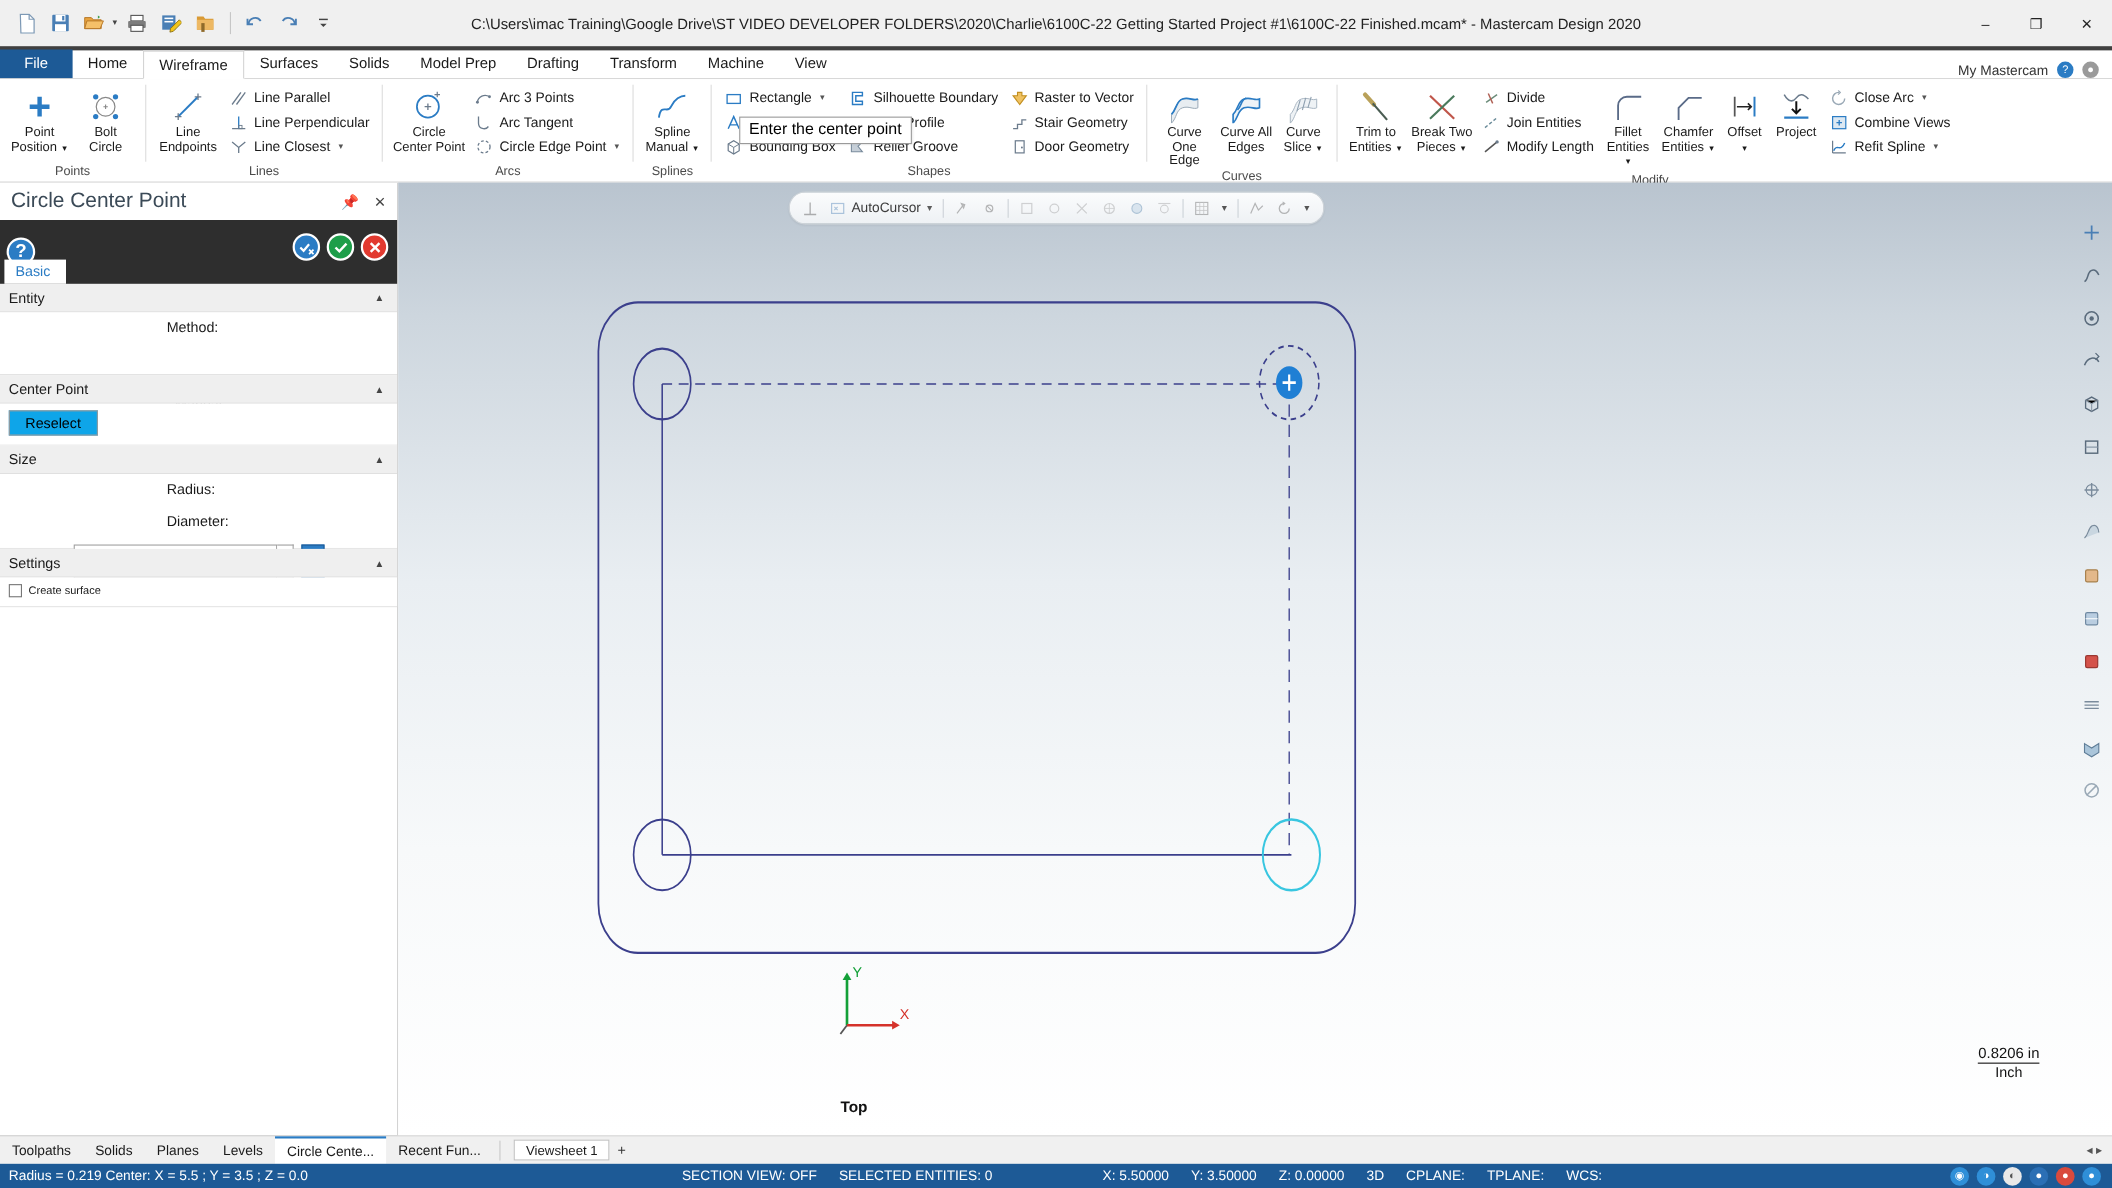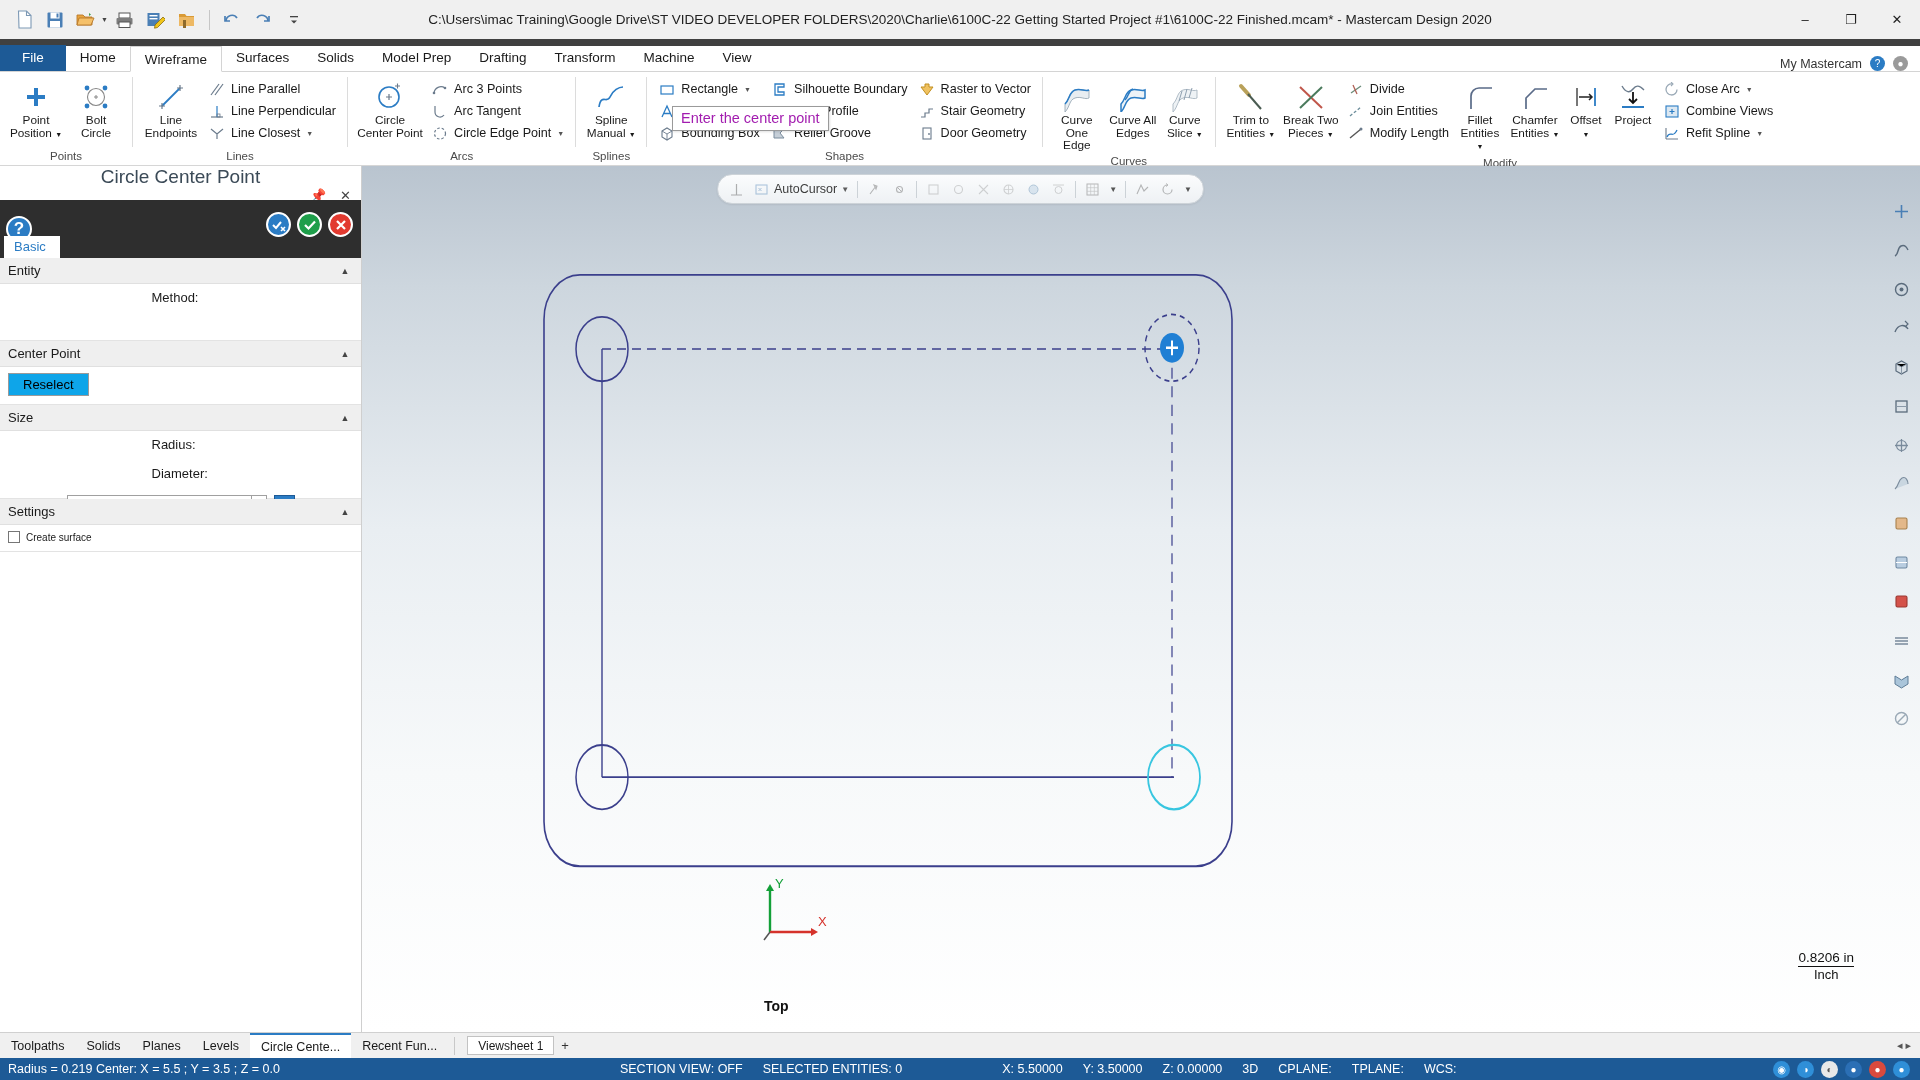--- a/index.html
+++ b/index.html
@@ -6,21 +6,21 @@
   html, body {
     width: 1920px; height: 1080px;
     font-family: "Liberation Sans", sans-serif;
     font-size: 13px; color: #1a1a1a;
     overflow: hidden; background: #fff;
   }
   #app { width: 1920px; height: 1080px; position: relative; display: flex; flex-direction: column; }
 
   
   .titlebar { height: 46px; background: #f0f0f0; display: flex; align-items: center;
-              border-bottom: 7px solid #404040; position: relative; flex: 0 0 46px; }
+              border-bottom: 4px solid #404040; position: relative; flex: 0 0 46px; }
   .qat { display: flex; align-items: center; gap: 3px; padding-left: 10px; }
   .qat-btn { width: 28px; height: 28px; display: flex; align-items: center; justify-content: center;
              border-radius: 2px; cursor: default; }
   .qat-sep { width: 1px; height: 20px; background: #c6c6c6; margin: 0 5px; }
   .qat-caret { font-size: 7px; color: #444; margin-left: -2px; }
   .title-text { position: absolute; left: 0; right: 0; text-align: center; font-size: 13.5px;
                 color: #222; pointer-events: none; }
   .win-btns { margin-left: auto; display: flex; height: 46px; }
   .win-btn { width: 46px; height: 46px; display: flex; align-items: center; justify-content: center;
              font-size: 13px; color: #222; }
@@ -53,31 +53,31 @@
   .big-btn .bl .car { font-size: 7px; }
 
   .small-col { display: flex; flex-direction: column; padding-top: 1px; }
   .small-btn { display: flex; align-items: center; gap: 5px; height: 22px; padding: 0 5px;
                font-size: 12.6px; color: #1a1a1a; cursor: default; border-radius: 2px; white-space: nowrap; }
   .small-btn .si { width: 18px; height: 17px; display: flex; align-items: center; justify-content: center; flex: 0 0 18px; }
   .small-btn .car { font-size: 7px; color: #555; margin-left: 1px; }
 
   
   .tooltip { position: absolute; background: #fff; border: 1px solid #9a9a9a;
-             padding: 3px 8px 4px 8px; font-size: 14.5px; color: #a21caf; z-index: 50; white-space: nowrap;
+             padding: 3px 8px 4px 8px; font-size: 14.5px; color: #000000; z-index: 50; white-space: nowrap;
              box-shadow: 1px 1px 2px rgba(0,0,0,.12); }
 
   
   .body { flex: 1; display: flex; min-height: 0; }
 
   
   .panel { width: 362px; flex: 0 0 362px; background: #fff; display: flex; flex-direction: column;
            border-right: 1px solid #cfcfcf; }
   .panel-title { height: 34px; display: flex; align-items: center; padding: 0 10px;
-                 font-size: 19px; color: #3b4a57; font-weight: normal; flex-direction: column; }
+                 font-size: 19px; color: #3b4a57; font-weight: normal; }
   .panel-title .pin { margin-left: auto; display: flex; gap: 14px; font-size: 13px; color: #444; }
   .panel-dark { height: 58px; background: #2e2e2e; position: relative; display: flex; align-items: center; }
   .help-btn { width: 26px; height: 26px; border-radius: 50%; background: #2b7cc4; color: #fff;
               display: flex; align-items: center; justify-content: center; font-size: 17px;
               font-weight: bold; margin-left: 6px; border: 2px solid #fff; }
   .dark-actions { position: absolute; right: 8px; top: 12px; display: flex; gap: 6px; }
   .act { width: 25px; height: 25px; border-radius: 50%; display: flex; align-items: center;
          justify-content: center; color: #fff; font-size: 14px; border: 2px solid #fff; }
   .act.blue { background: #2b7cc4; }
   .act.green { background: #1e9e4a; }

